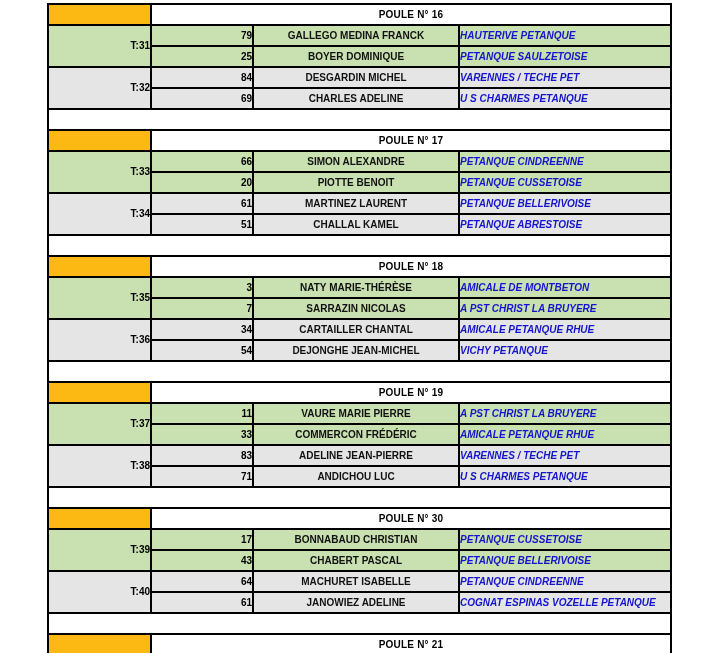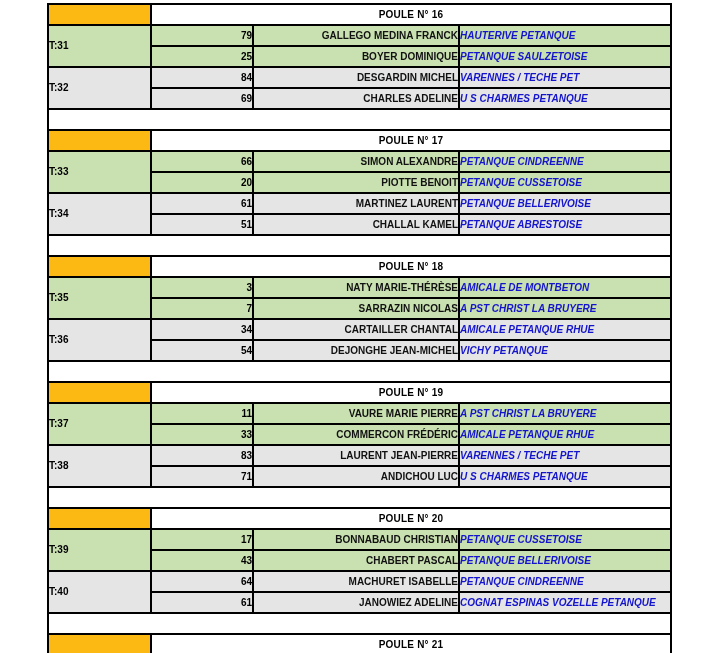--- a/index.html
+++ b/index.html
@@ -48,33 +48,33 @@
     height: 21px;
   }
   td.poule-title {
     background: #ffffff;
     text-align: center;
     color: #000000;
     font-size: 10.5px;
     letter-spacing: 0.2px;
   }
   td.terrain {
-    text-align: left;
+    text-align: right;
     vertical-align: middle;
     color: #000000;
     font-size: 10.5px;
   }
   td.num {
     text-align: right;
     vertical-align: middle;
     color: #000000;
     font-size: 10px;
   }
   td.player {
-    text-align: right;
+    text-align: center;
     vertical-align: middle;
     color: #111111;
     font-size: 10px;
     padding-left: 4px;
   }
   td.club {
     text-align: left;
     vertical-align: middle;
     color: #1414cc;
     font-size: 10px;
@@ -199,34 +199,34 @@
           <td class="club">A PST CHRIST LA BRUYERE</td>
         </tr>
         <tr class="player-row team-a">
           <td class="num">33</td>
           <td class="player">COMMERCON FRÉDÉRIC</td>
           <td class="club">AMICALE PETANQUE RHUE</td>
         </tr>
         <tr class="player-row team-b">
           <td class="terrain" rowspan="2">T:38</td>
           <td class="num">83</td>
-          <td class="player">LAURENT JEAN-PIERRE</td>
+          <td class="player">ADELINE JEAN-PIERRE</td>
           <td class="club">VARENNES / TECHE PET</td>
         </tr>
         <tr class="player-row team-b">
           <td class="num">71</td>
           <td class="player">ANDICHOU LUC</td>
           <td class="club">U S CHARMES PETANQUE</td>
         </tr>
         <tr class="spacer-row">
           <td colspan="4"></td>
         </tr>
         <tr class="poule-header-row">
           <td class="poule-marker"></td>
-          <td class="poule-title" colspan="3">POULE N° 20</td>
+          <td class="poule-title" colspan="3">POULE N° 30</td>
         </tr>
         <tr class="player-row team-a">
           <td class="terrain" rowspan="2">T:39</td>
           <td class="num">17</td>
           <td class="player">BONNABAUD CHRISTIAN</td>
           <td class="club">PETANQUE CUSSETOISE</td>
         </tr>
         <tr class="player-row team-a">
           <td class="num">43</td>
           <td class="player">CHABERT PASCAL</td>

